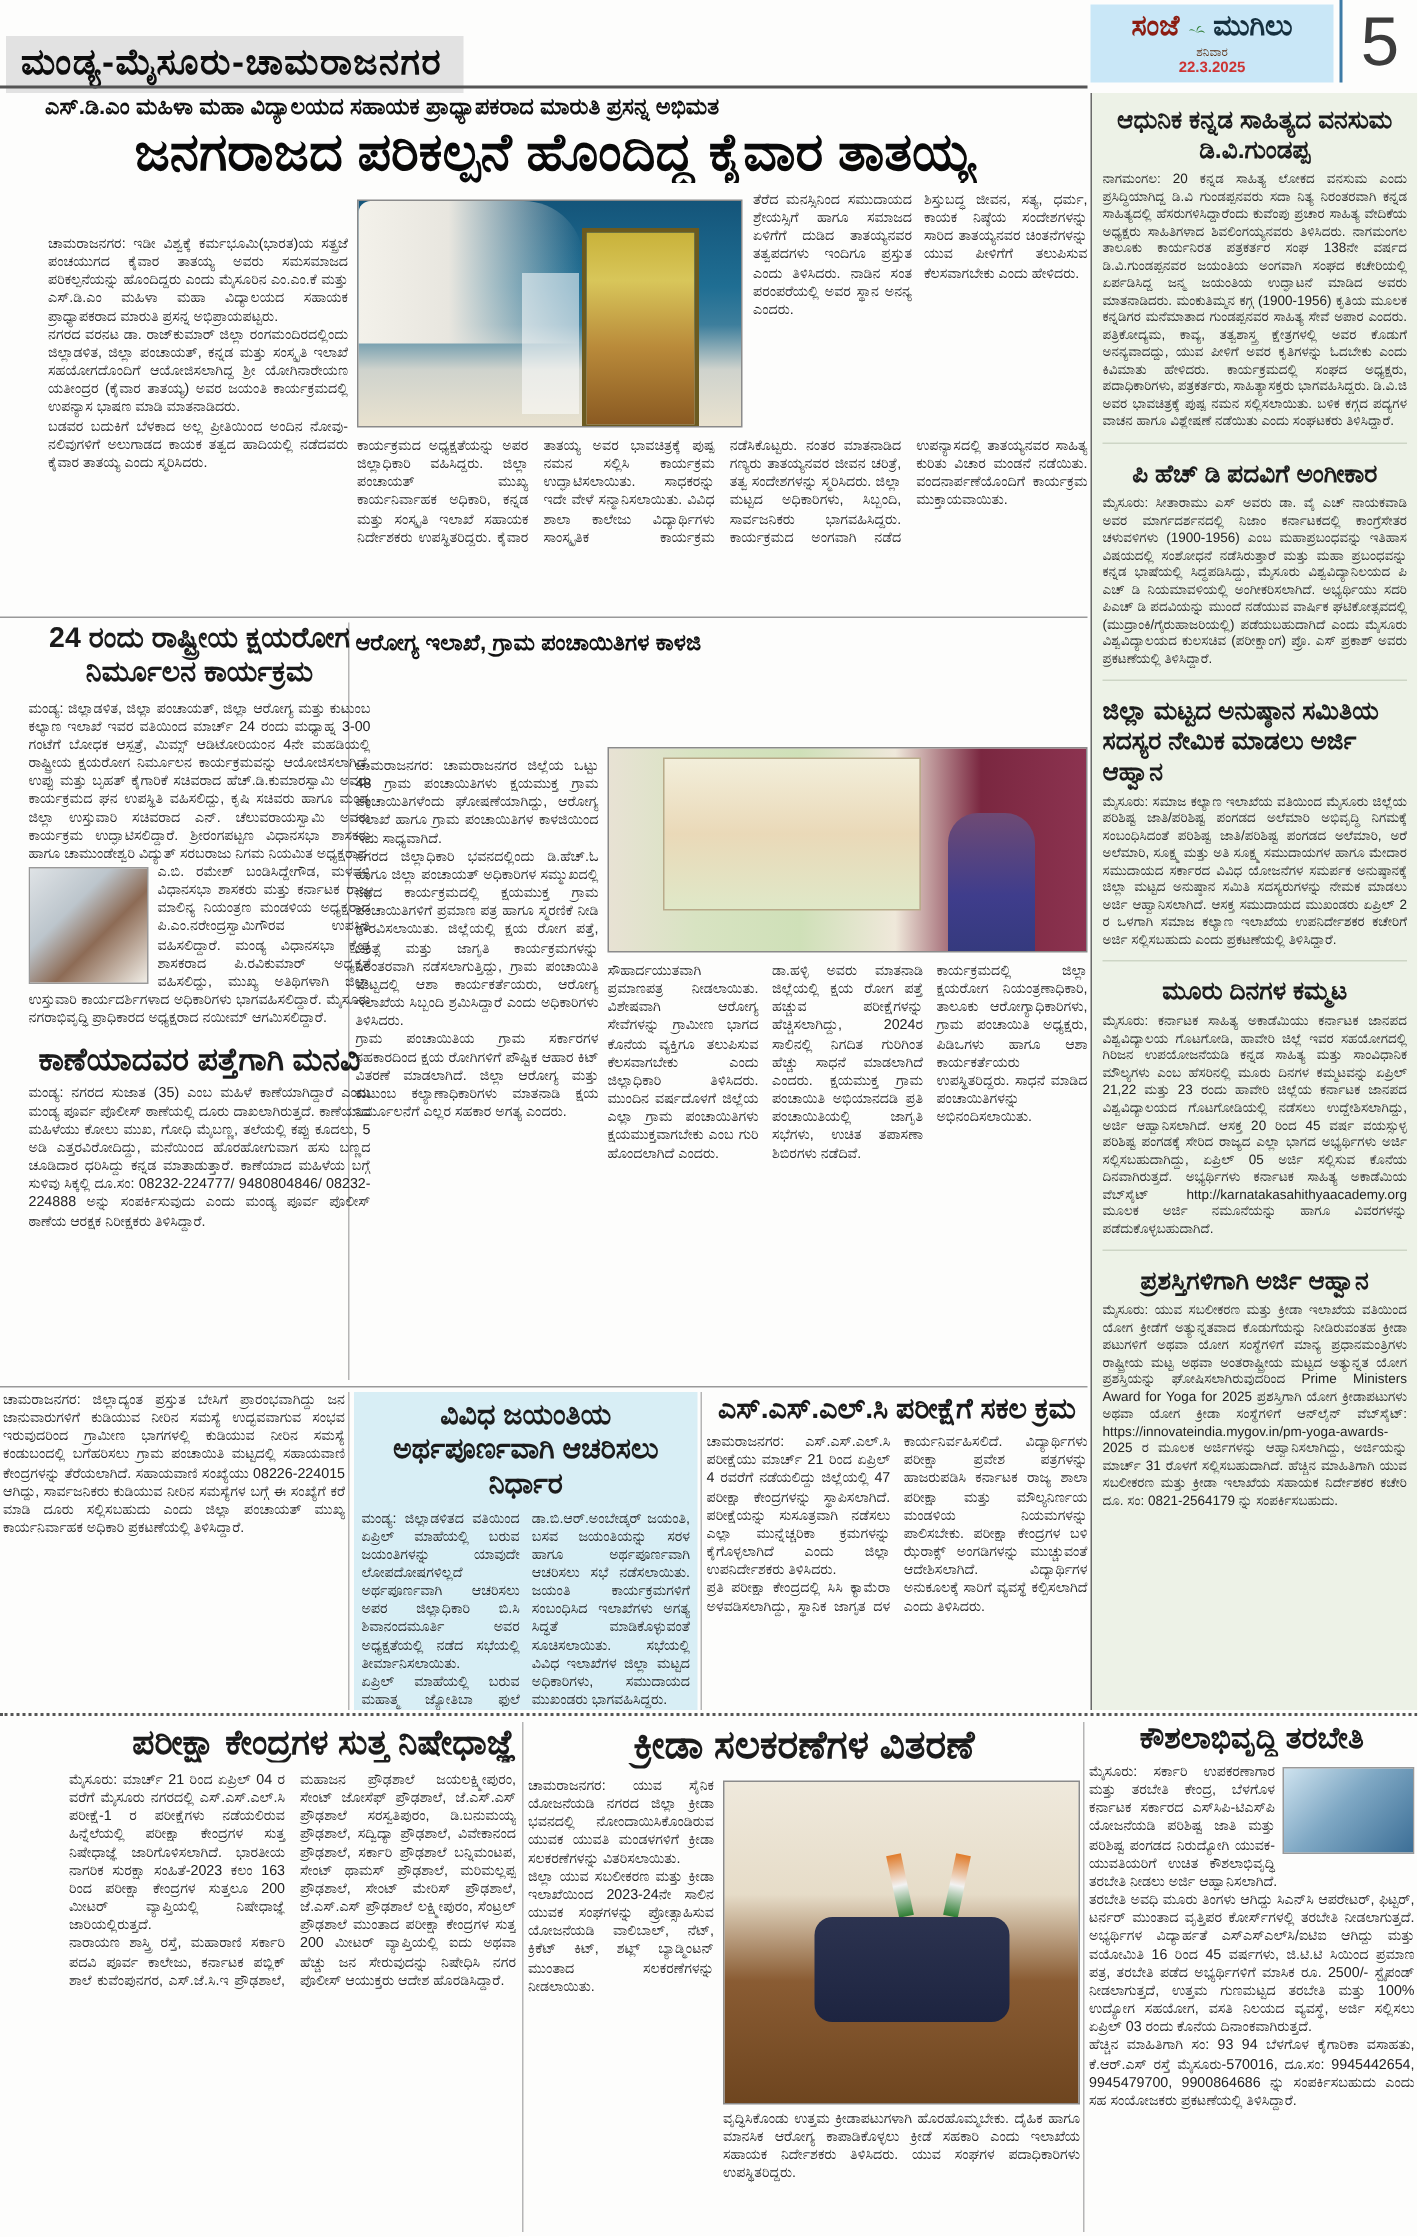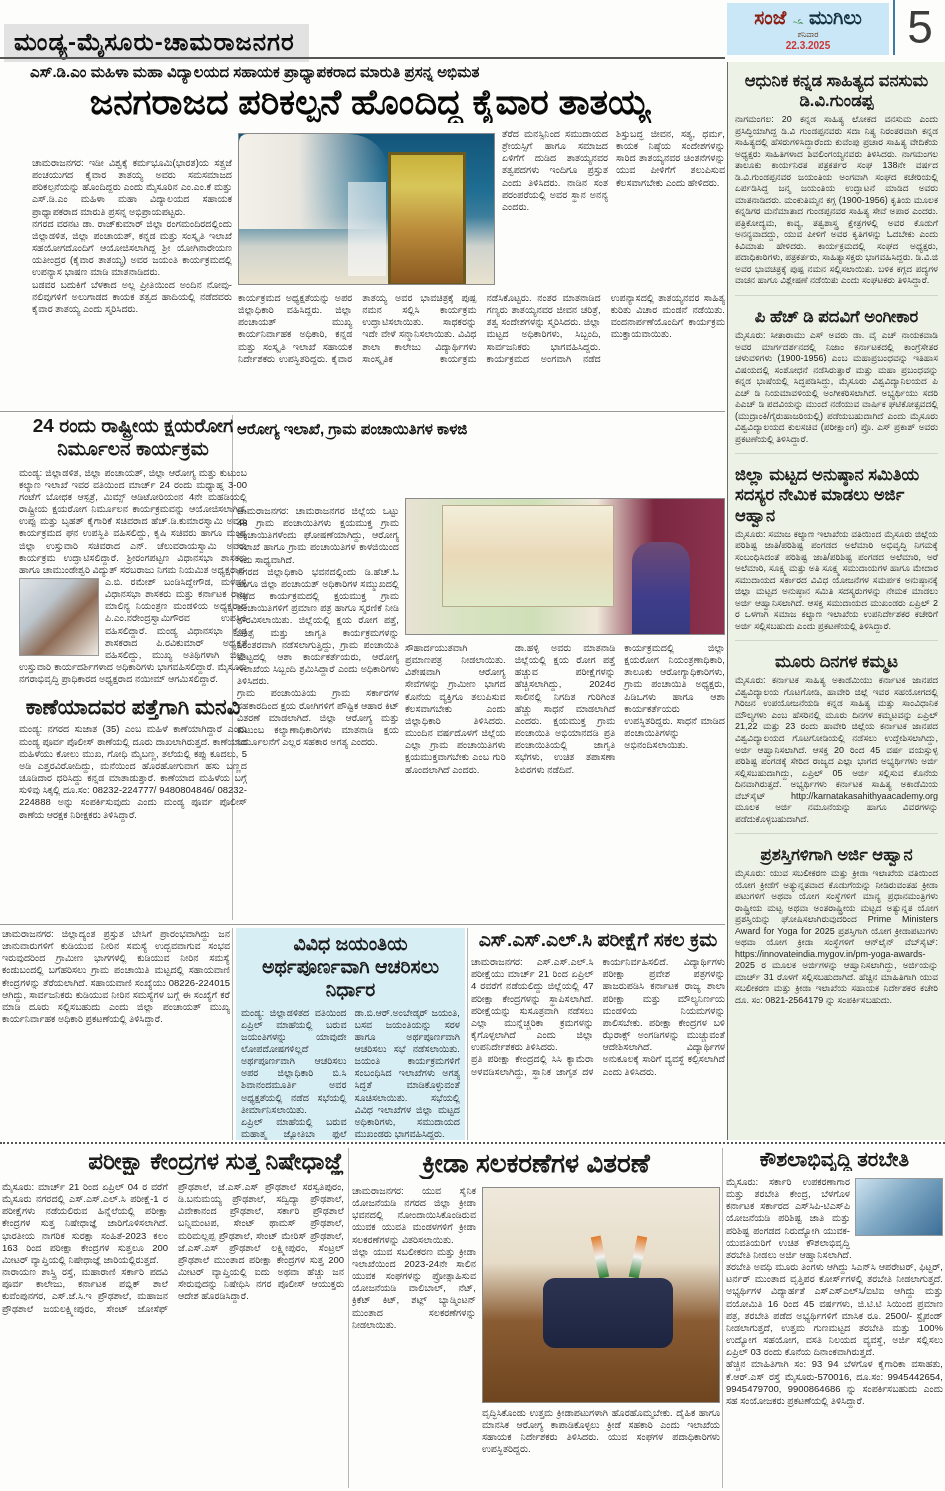--- a/index.html
+++ b/index.html
@@ -82,21 +82,21 @@
   
   .rail{position:absolute;left:727px;top:62px;width:218px;height:1078px;background:#edf2e7;
         border-left:1px solid #6b6b6b;box-sizing:border-box;padding:8px 7px;overflow:hidden;}
   .rail-art{margin-bottom:10px;border-bottom:1px solid #cdd5c5;padding-bottom:8px;}
   .rail-head{font-size:16.5px;font-weight:bold;line-height:1.22;margin:0 0 4px 0;}
   .rail .body{font-size:9px;}
 
   
   .bot-sec1{position:absolute;left:2px;top:1148px;width:342px;height:340px;overflow:hidden;}
   .bot-head1{font-size:23px;font-weight:bold;text-align:right;margin:0 0 6px 0;white-space:nowrap;overflow:hidden;}
-  .bot-sec1 .body{column-count:2;column-gap:10px;}
+  .bot-sec1 .body{column-count:2;column-gap:10px;margin-left:44px;}
   .bot-sec2{position:absolute;left:352px;top:1148px;width:368px;height:340px;overflow:hidden;}
   .bot-head2{font-size:26px;font-weight:bold;text-align:center;margin:0 0 6px 0;white-space:nowrap;overflow:hidden;}
   .sports-row{position:relative;}
   .sports-col{position:absolute;left:0;top:0;width:124px;height:300px;overflow:hidden;}
   .sports-photo{left:130px;top:2px;width:238px;height:216px;
     background:linear-gradient(180deg,#efe9dc 0%,#e6dcc8 35%,#8a5c33 62%,#6e451f 100%);}
   .sports-photo .bag{position:absolute;left:60px;top:90px;width:130px;height:70px;border-radius:12px;
     background:linear-gradient(180deg,#2c3350 0%,#1d2440 100%);}
   .sports-photo .flagL{position:absolute;left:112px;top:48px;width:10px;height:42px;background:
     linear-gradient(180deg,#e07b2a 0%,#f2f2f2 50%,#2e7d32 100%);transform:rotate(-12deg);}

